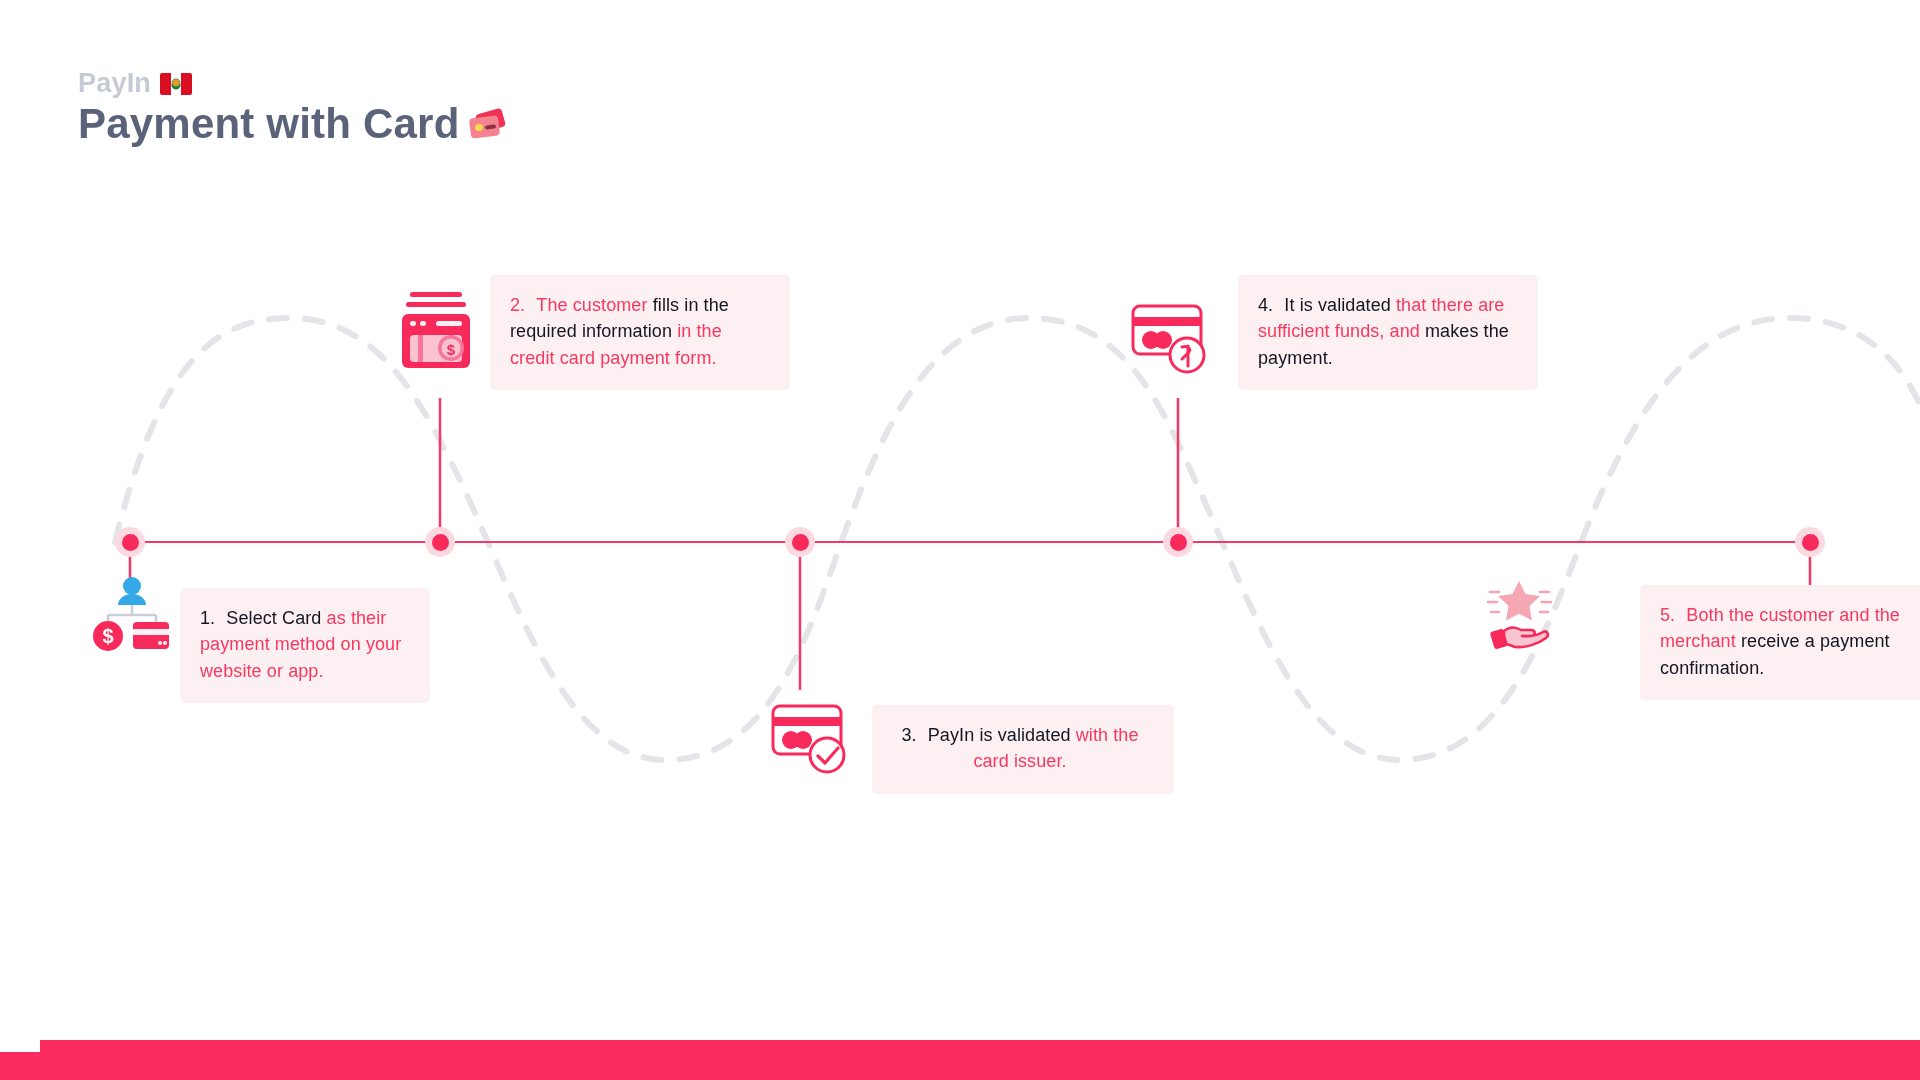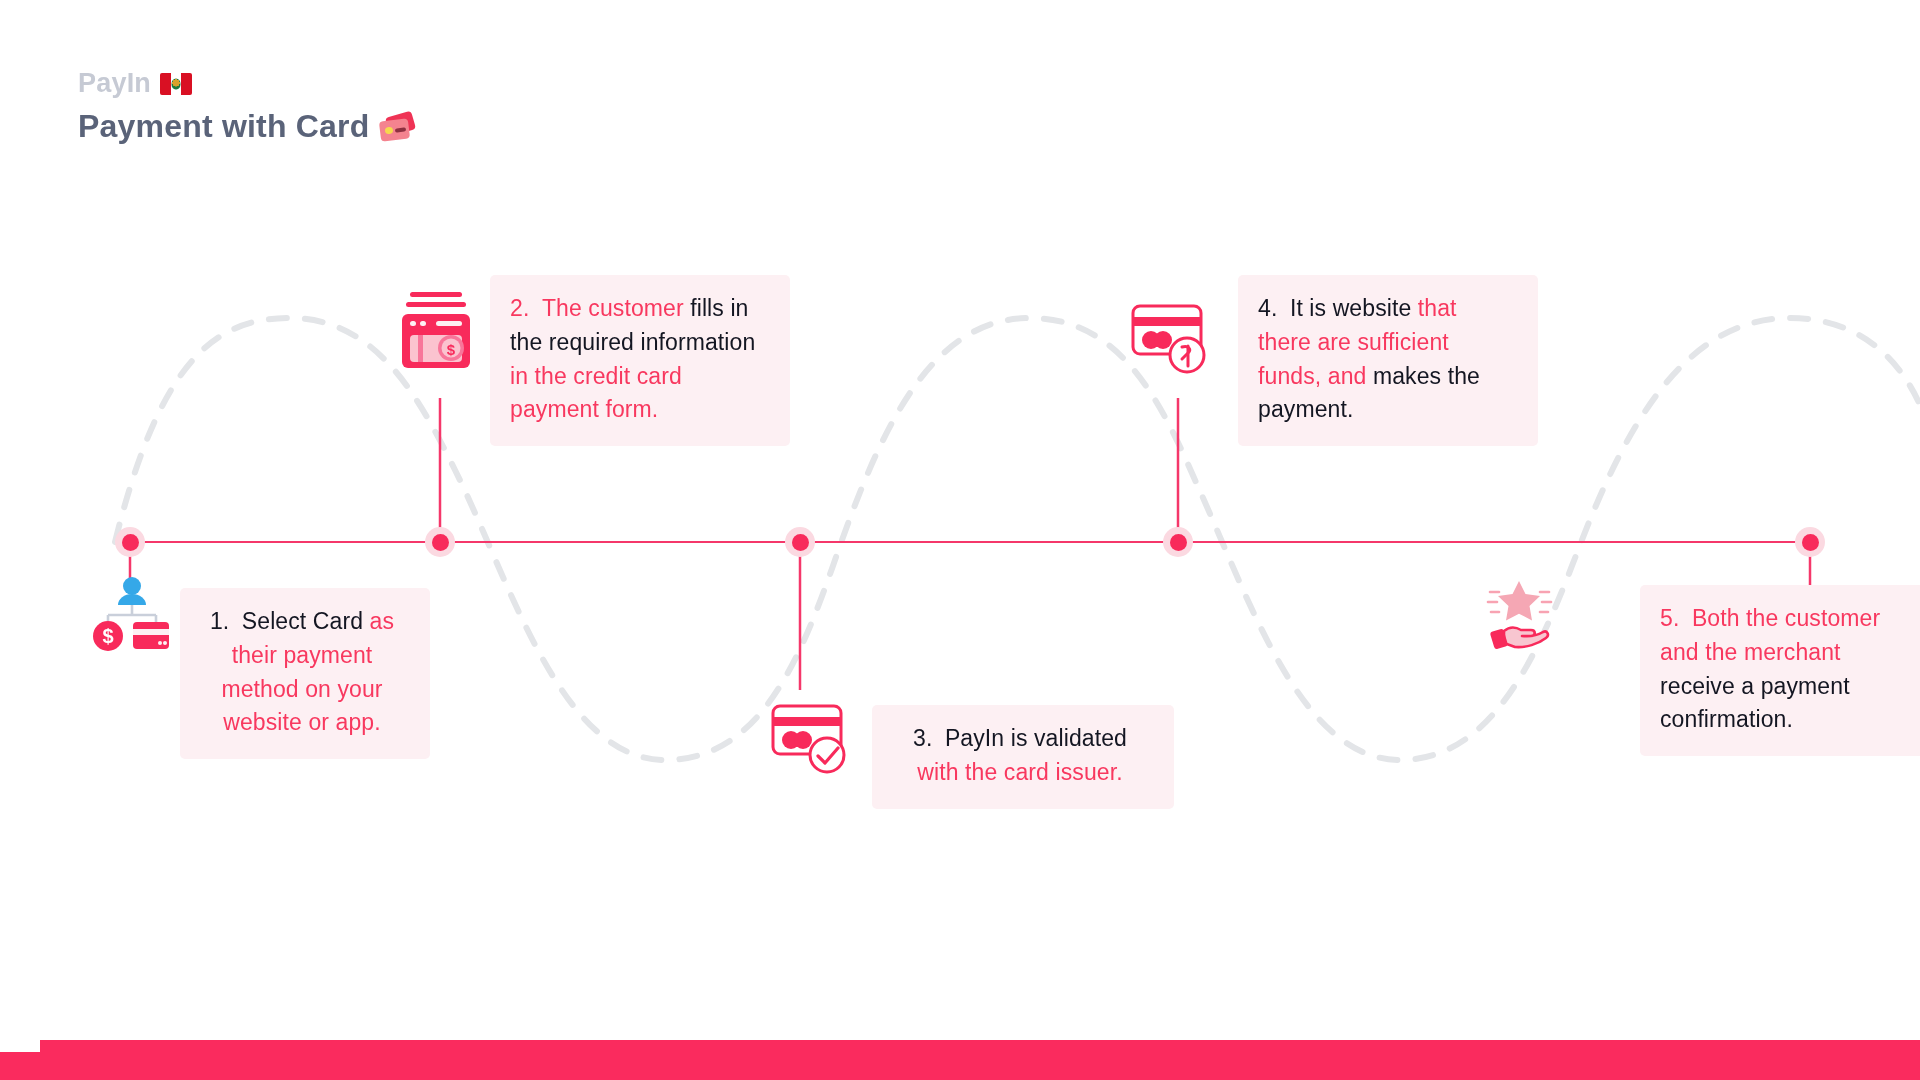--- a/index.html
+++ b/index.html
@@ -30,23 +30,23 @@
   .flag::before { left: 0; }
   .flag::after  { right: 0; }
   .flag i {
     position: absolute; left: 50%; top: 50%;
     transform: translate(-50%, -50%);
     width: 9px; height: 11px; border-radius: 50% 50% 45% 45%;
     background: radial-gradient(circle at 50% 40%, #D8A12A 0 45%, #1C7A3E 46% 100%);
     display: block;
   }
   .title {
-    margin-top: 12px;
+    margin-top: 4px;
     display: flex; align-items: center; gap: 11px;
-    font-size: 32px; font-weight: 700; color: #5A6379;
+    font-size: 42px; font-weight: 700; color: #5A6379;
     letter-spacing: .2px; line-height: 1.1;
   }
   .card-emoji { position: relative; width: 34px; height: 26px; display:inline-block; }
   .card-emoji .back {
     position: absolute; right: 0; top: 0; width: 27px; height: 19px;
     background: #EF3355; border-radius: 4px; transform: rotate(-16deg);
   }
   .card-emoji .front {
     position: absolute; left: 0; bottom: 0; width: 29px; height: 20px;
     background: #F4838F; border-radius: 4px; transform: rotate(-7deg);
@@ -73,21 +73,21 @@
     content: ""; width: 17px; height: 17px; border-radius: 50%;
     background: #F82A5B;
   }
 
   
   .textbox {
     position: absolute;
     background: #FDF0F3;
     border-radius: 5px;
     padding: 17px 26px 19px 20px;
-    font-size: 23px; line-height: 1.47;
+    font-size: 18px; line-height: 1.47;
     color: #12131A;
     letter-spacing: .1px;
   }
   .textbox .num { font-weight: 400; }
   .hl { color: #F8385F; }
   .dk { color: #141622; }
   .indent { display: inline-block; }
 
   
   .icon { position: absolute; }
@@ -209,38 +209,38 @@
         <path d="M64 27 h9"></path>
         <path d="M62 37 h8"></path>
     </g>
     <path d="M26 56 c6 -5 12 -4 17 -1 h10 c5 0 5 6 0 6 h-9 c9 1 16 -1 21 -4
              c4 -2 7 3 3 6 c-8 6 -20 10 -31 9 l-11 -4 z" fill="#F8C6D0"></path>
     <path d="M26 56 c6 -5 12 -4 17 -1 h10 c5 0 5 6 0 6 h-9 c9 1 16 -1 21 -4
              c4 -2 7 3 3 6 c-8 6 -20 10 -31 9 l-11 -4 z" fill="none" stroke="#F82A5B" stroke-width="2.6" stroke-linejoin="round"></path>
     <rect x="14" y="55" width="14" height="18" rx="3" fill="#F82A5B" transform="rotate(-17 21 64)"></rect>
   </svg>
 
-  <div class="textbox" style="left:180px; top:588px; width:250px;text-align:center;">
+  <div class="textbox" style="left:180px; top:588px; width:250px;">
     <span class="num dk">1.</span>
     <span class="indent" style="width:6px"></span><span class="dk">Select Card</span><span class="hl"> as their payment method on your website or app.</span>
   </div>
 
   <div class="textbox" style="left:490px; top:275px; width:300px;">
     <span class="num hl">2.</span>
     <span class="indent" style="width:6px"></span><span class="hl">The customer</span><span class="dk"> fills in the required information</span><span class="hl"> in the credit card payment form.</span>
   </div>
 
   <div class="textbox" style="left:872px; top:705px; width:302px; text-align:center;">
     <span class="num dk">3.</span>
     <span class="indent" style="width:6px"></span><span class="dk">PayIn is validated</span><span class="hl"> with the card issuer.</span>
   </div>
 
   <div class="textbox" style="left:1238px; top:275px; width:300px;">
     <span class="num dk">4.</span>
-    <span class="indent" style="width:6px"></span><span class="dk">It is website</span><span class="hl"> that there are sufficient funds,</span><span class="dk"> </span><span class="hl">and</span><span class="dk"> makes the payment.</span>
+    <span class="indent" style="width:6px"></span><span class="dk">It is validated</span><span class="hl"> that there are sufficient funds,</span><span class="dk"> </span><span class="hl">and</span><span class="dk"> makes the payment.</span>
   </div>
 
   <div class="textbox" style="left:1640px; top:585px; width:306px;">
     <span class="num hl">5.</span>
     <span class="indent" style="width:6px"></span><span class="hl">Both the customer and the merchant</span><span class="dk"> receive a payment confirmation.</span>
   </div>
 
   <div class="bar-main"></div>
   <div class="bar-low"></div>
 

